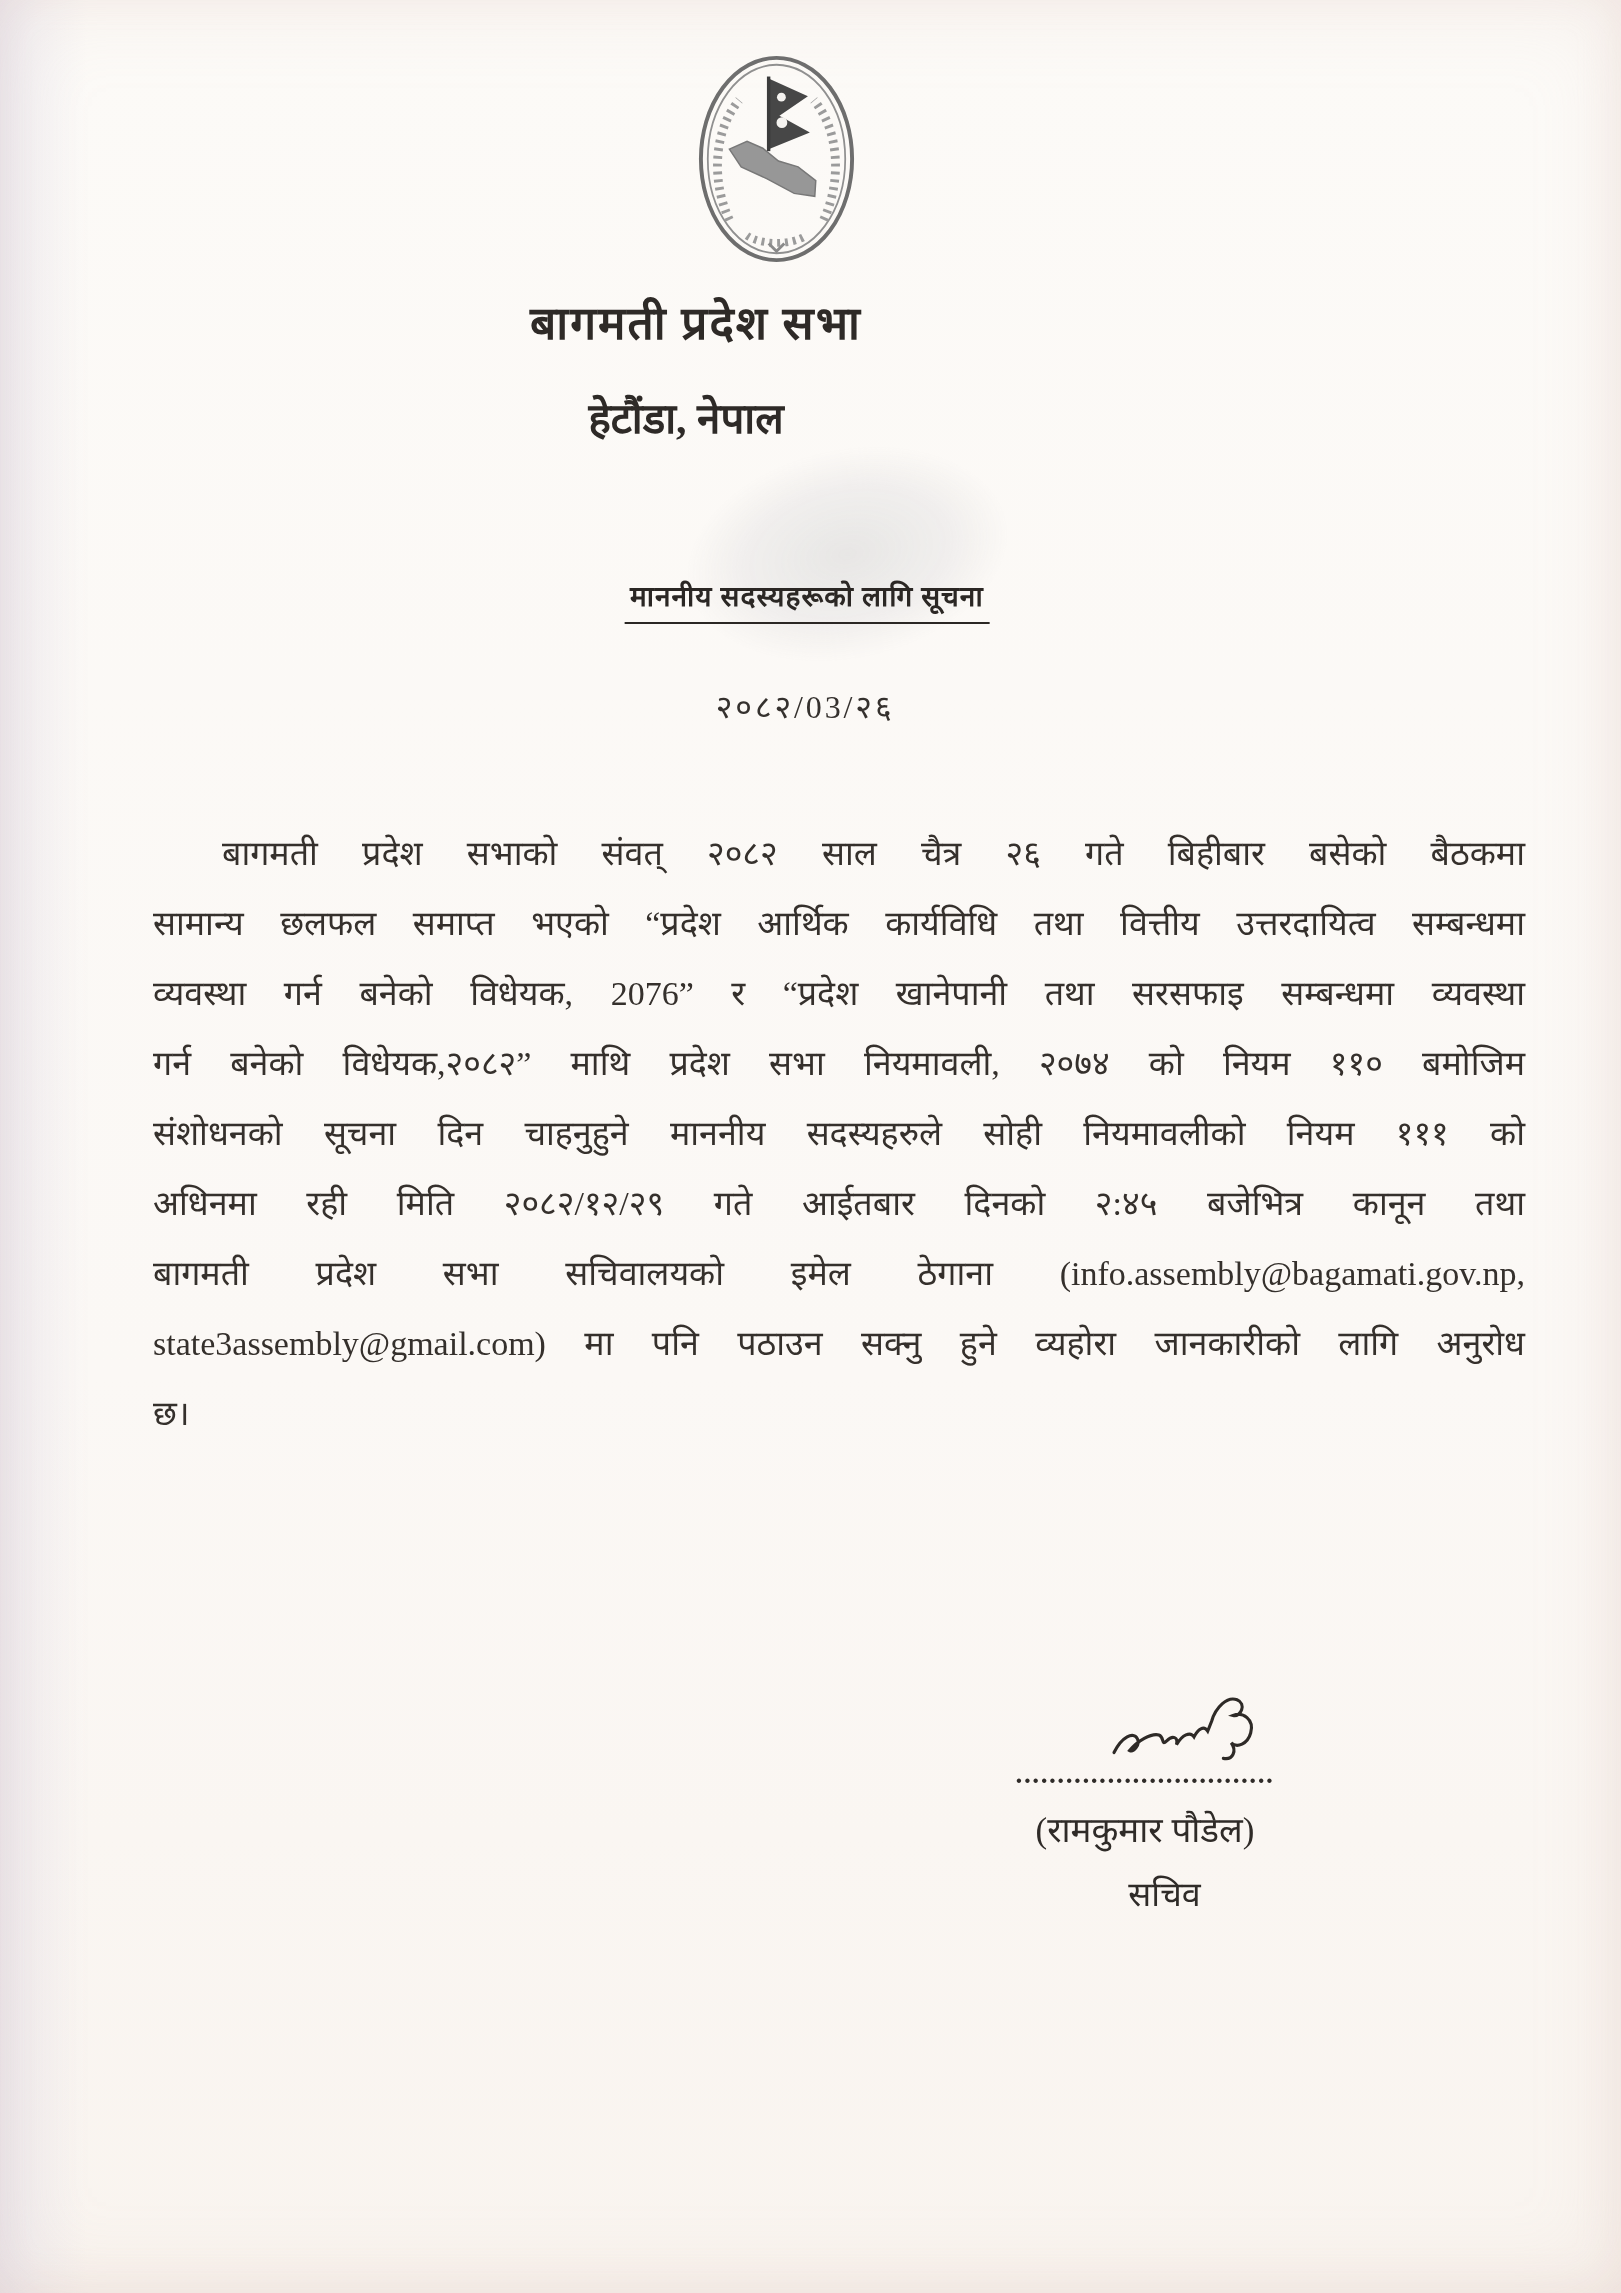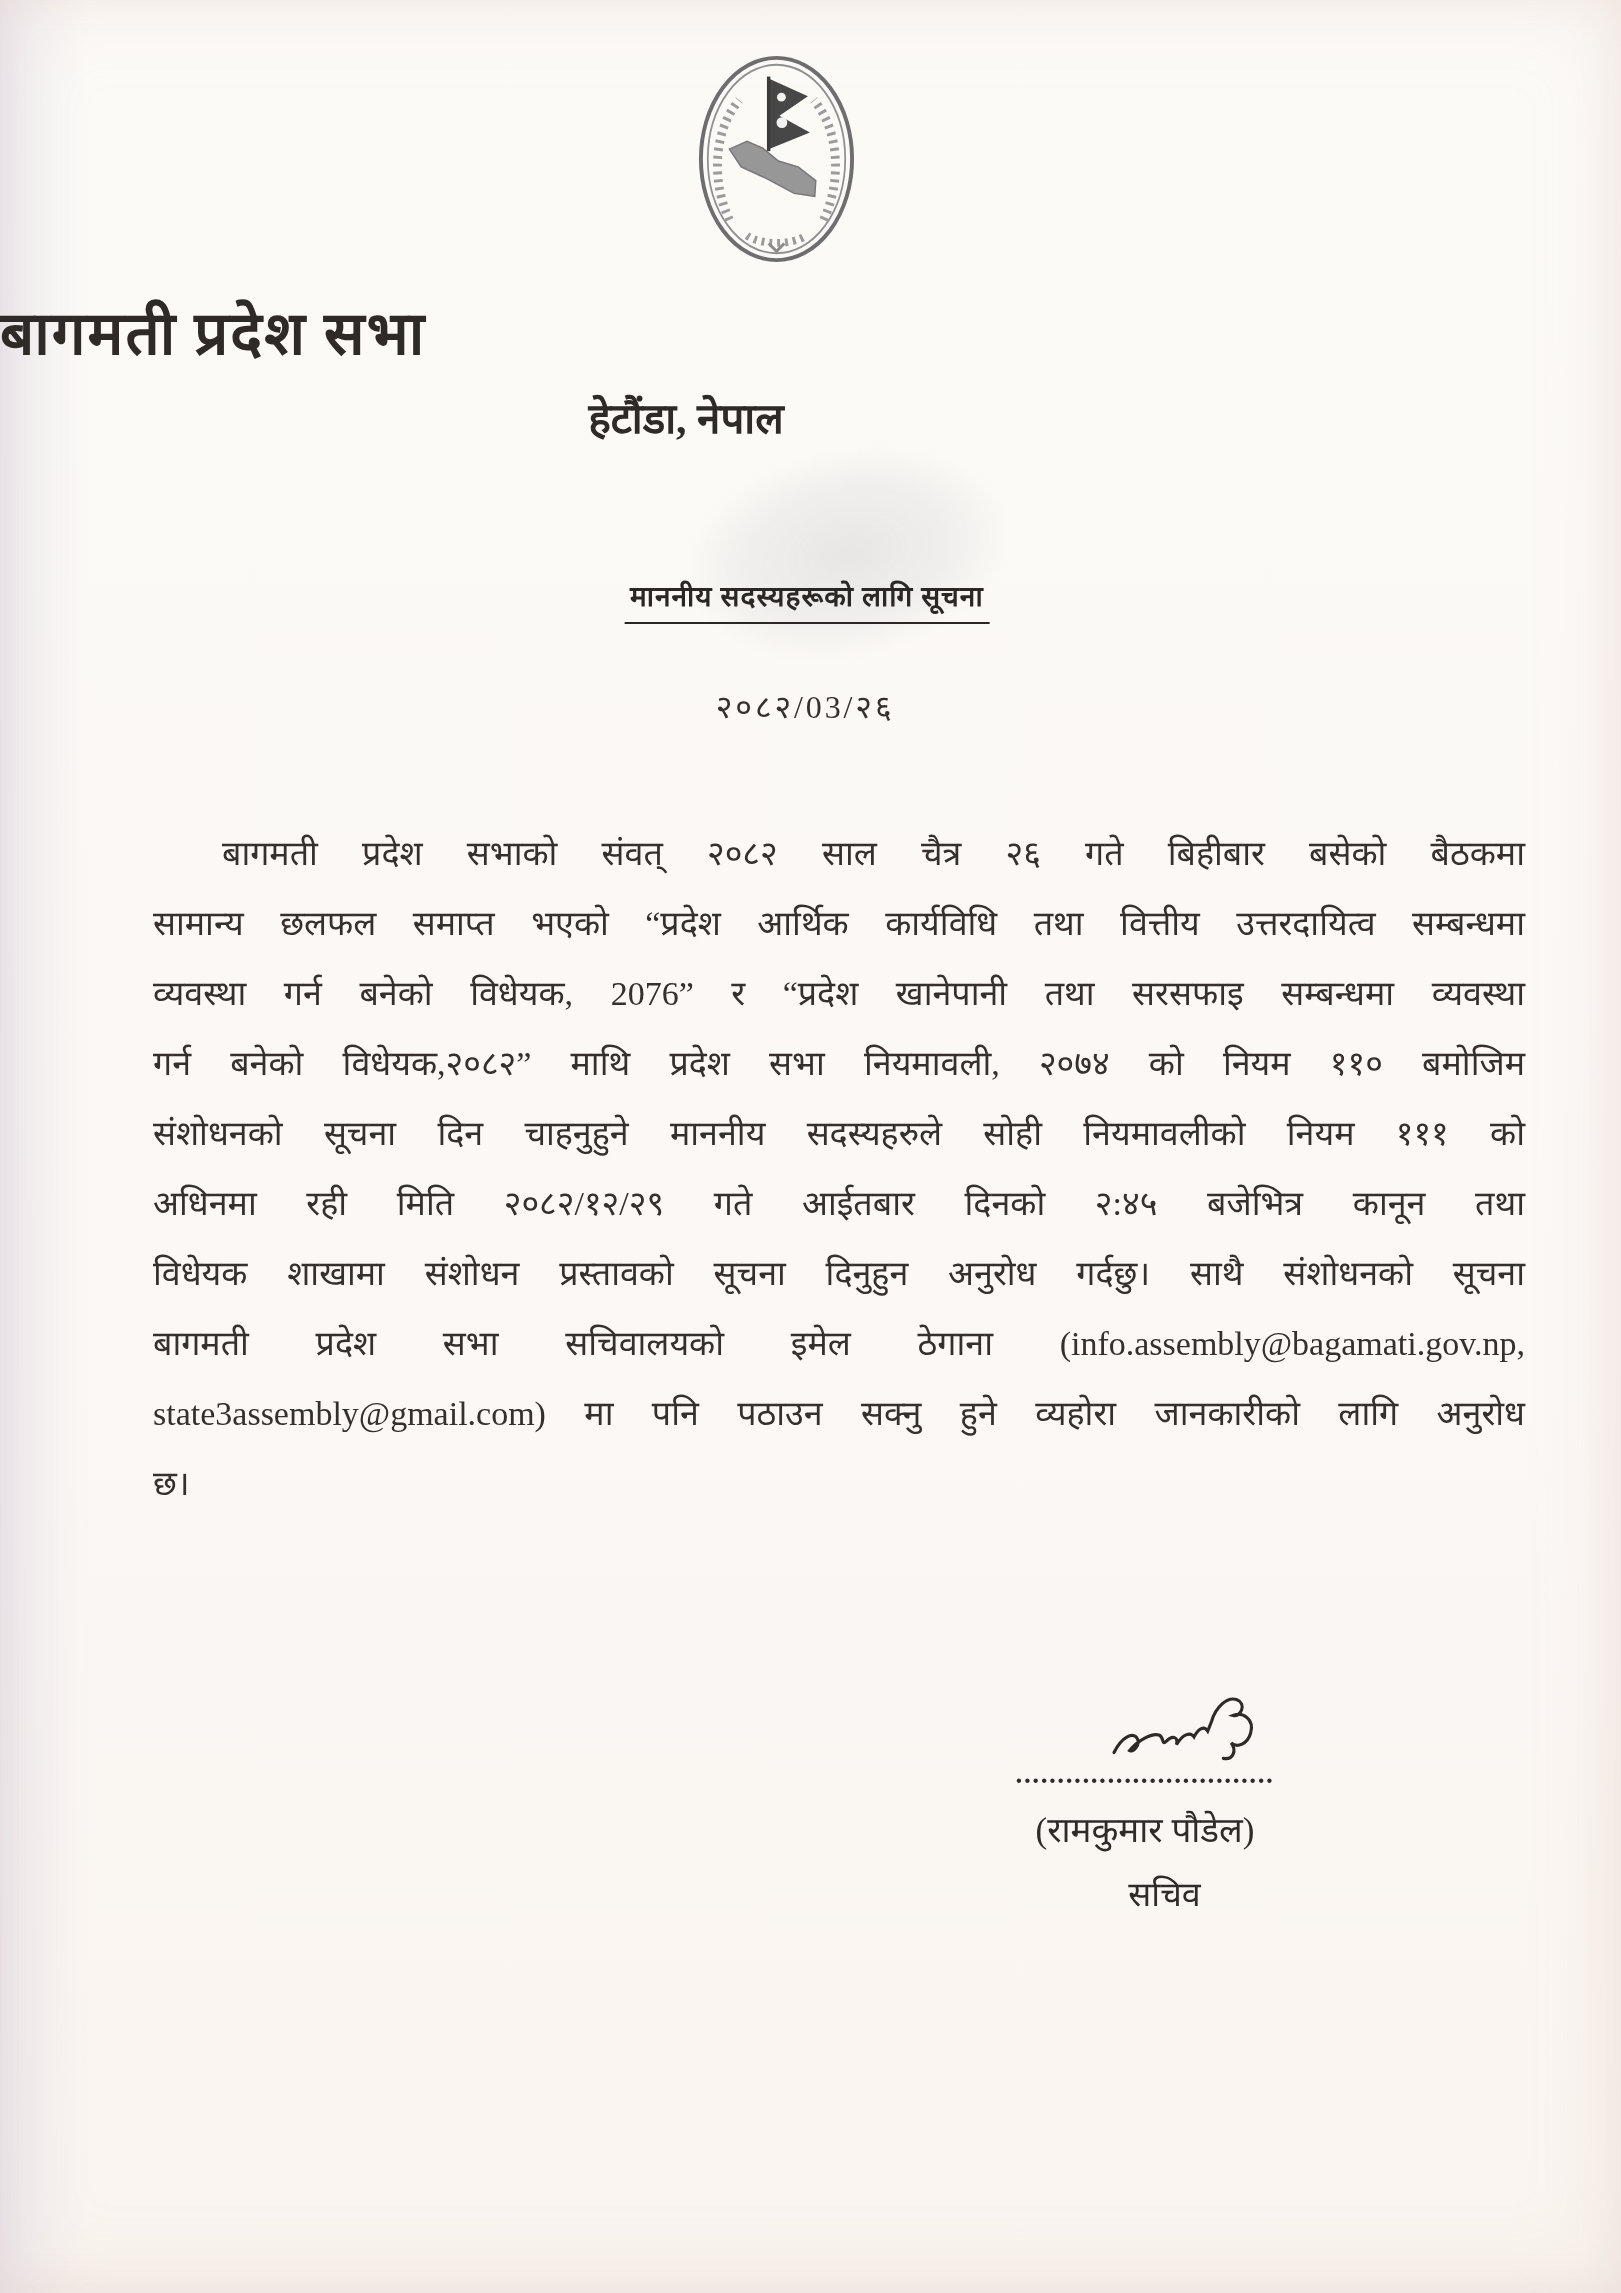--- a/index.html
+++ b/index.html
@@ -29,21 +29,22 @@
     width: 161px;
     height: 216px;
   }
 
   
   .org-title {
     position: absolute;
     top: 290px;
     left: 0;
     width: 1392px;
-    font-size: 60px;
+    text-align: center;
+    font-size: 46px;
     font-weight: 600;
     letter-spacing: 2px;
     color: #2e2a27;
   }
   .org-location {
     position: absolute;
     top: 388px;
     left: 0;
     width: 1372px;
     text-align: center;
@@ -182,21 +183,20 @@
   <div class="notice-heading">माननीय सदस्यहरूको लागि सूचना</div>
   <div class="notice-date">२०८२/03/२६</div>
 
   <div class="body-block">
     <div class="body-line first">बागमती प्रदेश सभाको संवत् २०८२ साल चैत्र २६ गते बिहीबार बसेको बैठकमा</div>
     <div class="body-line">सामान्य छलफल समाप्त भएको “प्रदेश आर्थिक कार्यविधि तथा वित्तीय उत्तरदायित्व सम्बन्धमा</div>
     <div class="body-line">व्यवस्था गर्न बनेको विधेयक, 2076” र “प्रदेश खानेपानी तथा सरसफाइ सम्बन्धमा व्यवस्था</div>
     <div class="body-line">गर्न बनेको विधेयक,२०८२” माथि प्रदेश सभा नियमावली, २०७४ को नियम ११० बमोजिम</div>
     <div class="body-line">संशोधनको सूचना दिन चाहनुहुने माननीय सदस्यहरुले सोही नियमावलीको नियम १११ को</div>
     <div class="body-line">अधिनमा रही मिति २०८२/१२/२९ गते आईतबार दिनको २:४५ बजेभित्र कानून तथा</div>
-    <div class="body-line">विधेयक शाखामा संशोधन प्रस्तावको सूचना दिनुहुन अनुरोध गर्दछु।  साथै संशोधनको सूचना</div>
     <div class="body-line">बागमती प्रदेश सभा सचिवालयको इमेल ठेगाना (info.assembly@bagamati.gov.np,</div>
     <div class="body-line">state3assembly@gmail.com) मा पनि पठाउन सक्नु हुने व्यहोरा जानकारीको लागि अनुरोध</div>
     <div class="body-line last">छ।</div>
   </div>
 
   <div class="signature-block">
     <svg class="signature-scribble" viewBox="0 0 180 84">
       <path d="M6,62 C14,46 26,40 30,48 C33,54 26,62 22,60 C30,50 44,42 52,44
                C58,46 54,56 60,50 C66,44 72,46 70,54 C76,44 84,40 88,46
                C92,38 98,34 102,40 L106,30

